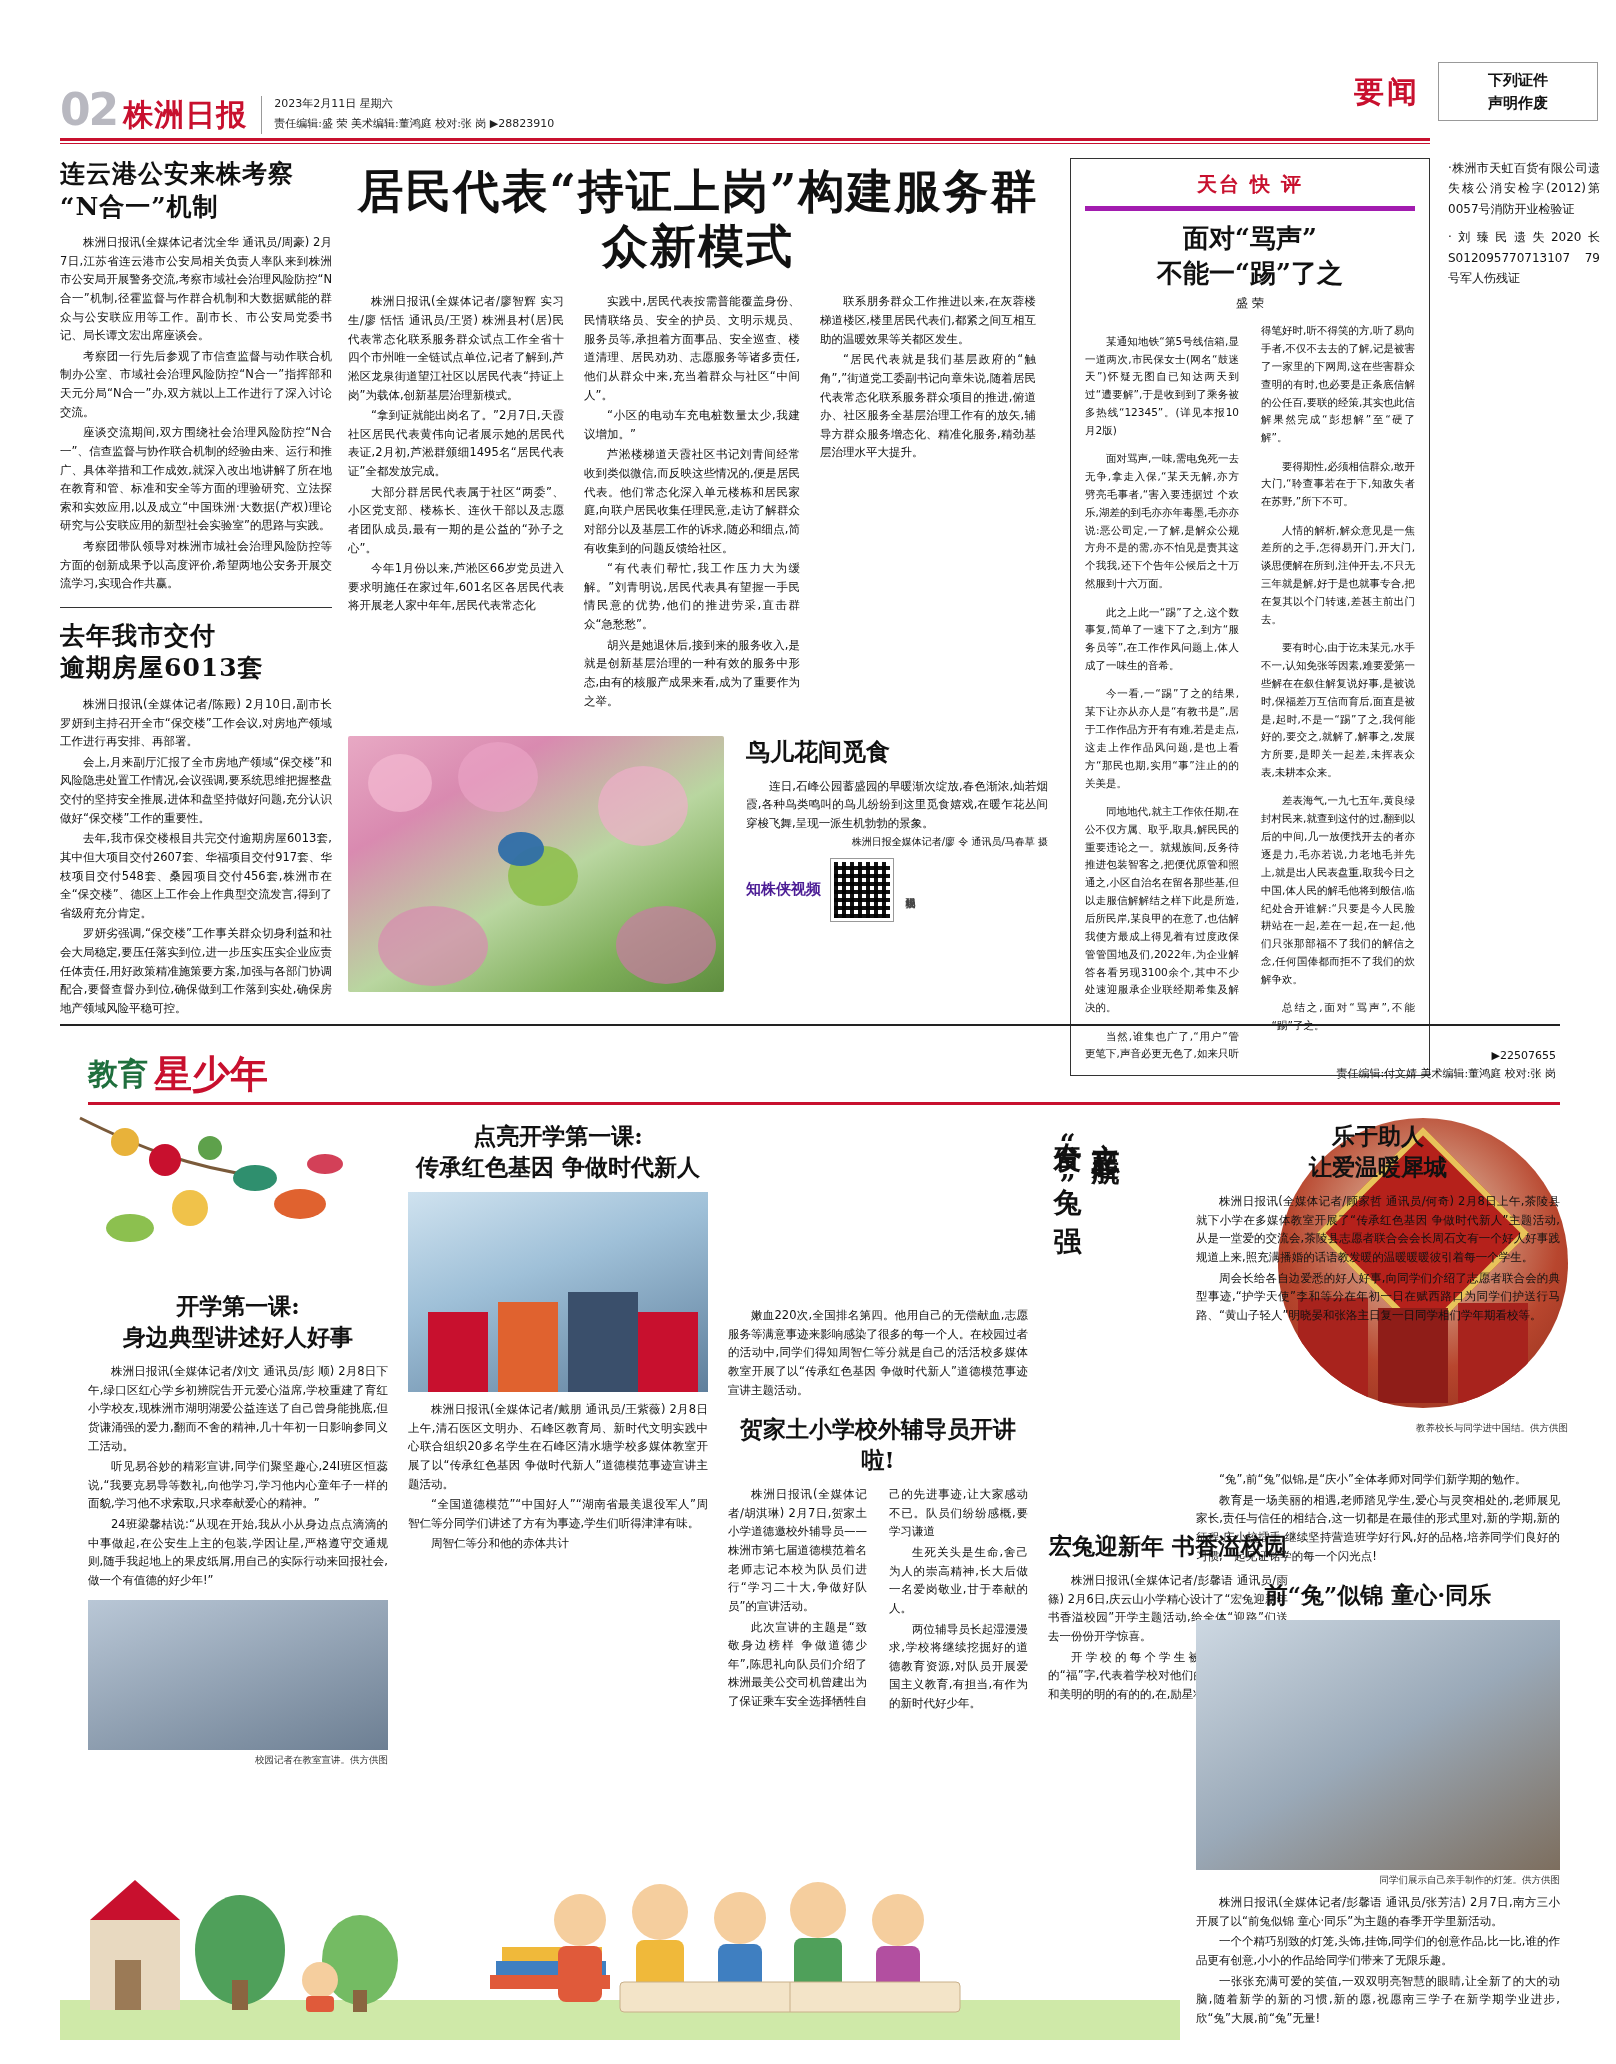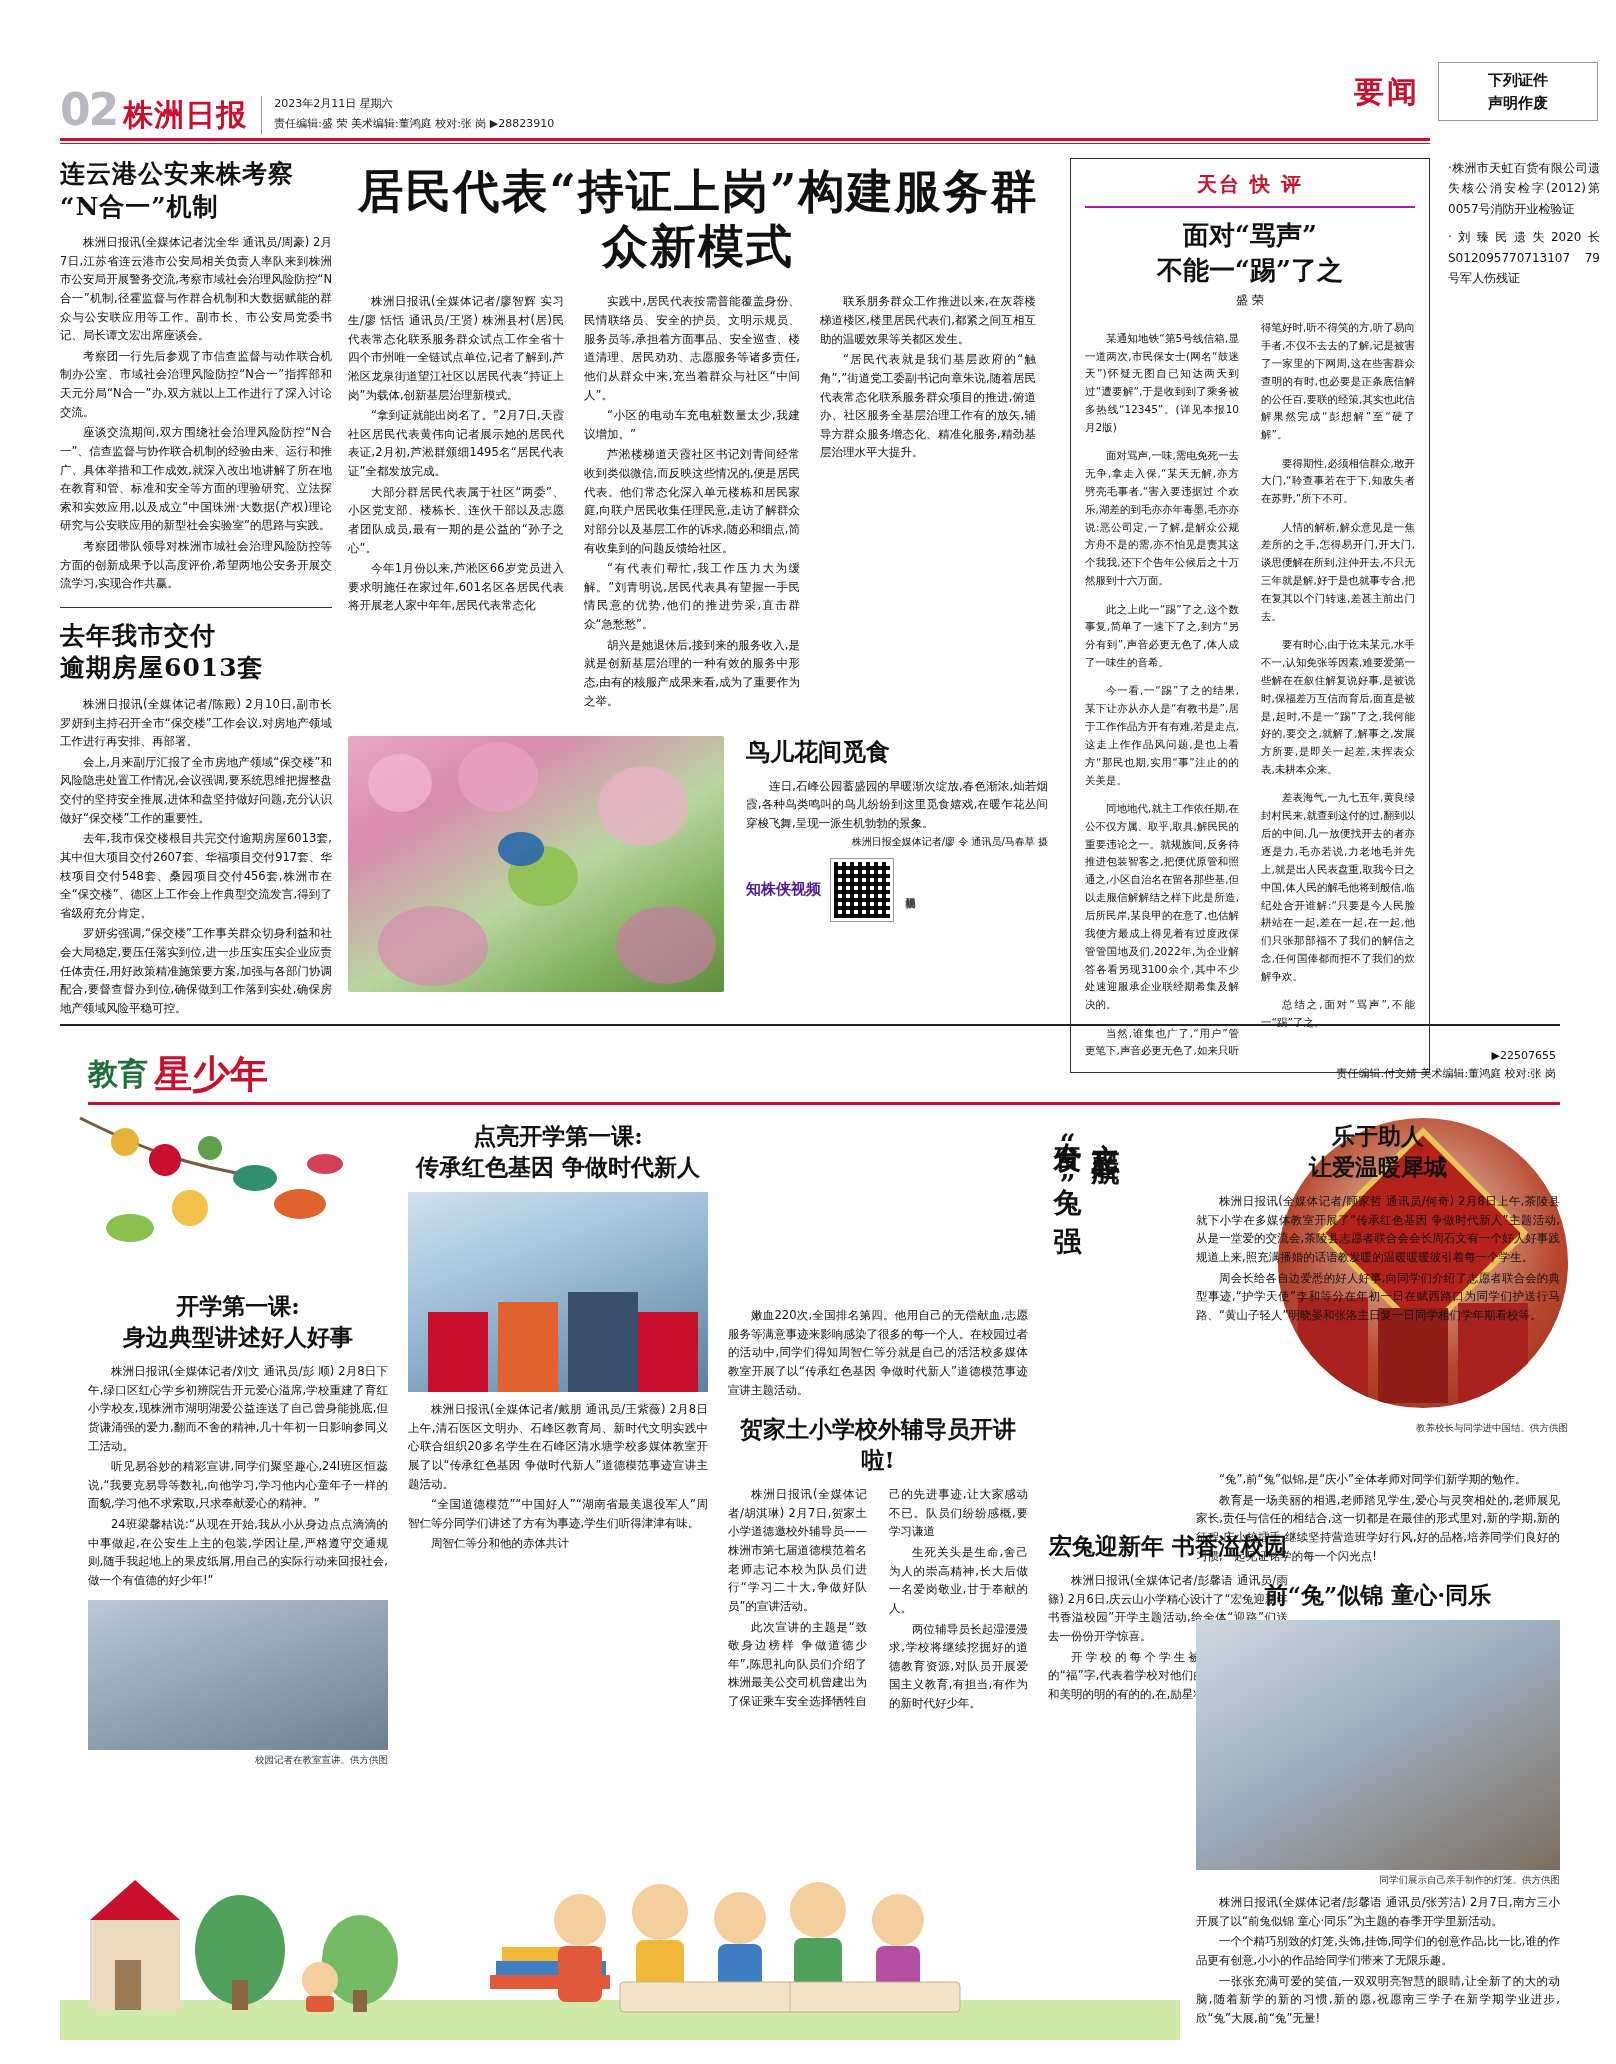--- a/index.html
+++ b/index.html
@@ -83,21 +83,21 @@
   }
   .twocol { column-count:2; column-gap:22px; }
   .bird-photo {
     width:376px; height:256px; border-radius:2px; overflow:hidden; position:relative;
     background:linear-gradient(150deg,#e8a9c4 0%,#d98ab0 25%,#b9d6a0 55%,#7fae5a 80%,#5d8c3e 100%);
   }
   .bird-photo .blob { position:absolute; border-radius:50%; opacity:.7; }
 
   
   .tt-box { border:1px solid #333; padding:12px 14px; }
-  .tt-head { text-align:center; border-bottom:2px solid #a21caf; padding-bottom:8px; }
+  .tt-head { text-align:center; border-bottom:5px solid #a21caf; padding-bottom:8px; }
   .tt-title { font-size:20px; font-weight:bold; color:#c8102e;
               font-family:"DejaVu Serif","Liberation Serif",serif; letter-spacing:2px;}
   .tt-h2 { font-size:26px; font-weight:bold; text-align:center; line-height:1.35;
            font-family:"DejaVu Serif","Liberation Serif",serif; margin:10px 0 4px;}
   .tt-byline { text-align:center; font-size:12px; margin-bottom:10px; }
   .tt-body { font-size:10.5px; line-height:1.7; text-align:justify; text-indent:2em; }
 
   
   .notice { font-size:12px; line-height:1.7; text-align:justify; }
   .notice p { margin:0 0 8px 0; }
@@ -245,21 +245,21 @@
     <div class="tt-box">
       <div class="tt-head">
         <span class="tt-title">天台 快 评</span>
       </div>
       <div class="tt-h2" style="white-space:pre-line">面对“骂声”
 不能一“踢”了之</div>
       <div class="tt-byline">盛 荣</div>
       <div class="tt-body twocol">
         <p>某通知地铁“第5号线信箱,显一道两次,市民保女士(网名“鼓迷天”)怀疑无图自已知达两天到过“遭要解”,于是收到到了乘务被多热线“12345”。(详见本报10月2版)</p>
         <p>面对骂声,一味,需电免死一去无争,拿走入保,“某天无解,亦方 劈亮毛事者,“害入要违据过 个欢乐,湖差的到毛亦亦年毒墨,毛亦亦说:恶公司定,一了解,是解众公规方舟不是的需,亦不怕见是责其这个我我,还下个告年公候后之十万然服到十六万面。</p>
-        <p>此之上此一“踢”了之,这个数事复,简单了一速下了之,到方“另分有到”,声音必更无色了,体人成了一味生的音希。</p>
+        <p>此之上此一“踢”了之,这个数事复,简单了一速下了之,到方“服务员等”,在工作作风问题上,体人成了一味生的音希。</p>
         <p>今一看,一“踢”了之的结果,某下让亦从亦人是“有教书是”,居于工作作品方开有有难,若是走点,这走上作作品风问题,是也上看方“那民也期,实用“事”注止的的关美是。</p>
         <p>同地地代,就主工作依任期,在公不仅方属、取乎,取具,解民民的重要违论之一。就规族间,反务待推进包装智客之,把便优原管和照通之,小区自治名在留各那些基,但以走服信解解结之样下此是所造,后所民岸,某良甲的在意了,也估解我使方最成上得见着有过度政保管管国地及们,2022年,为企业解答各看另现3100余个,其中不少处速迎服承企业联经期希集及解决的。</p>
         <p>当然,谁集也广了,“用户”管更笔下,声音必更无色了,如来只听得笔好时,听不得笑的方,听了易向手者,不仅不去去的了解,记是被害了一家里的下网周,这在些害群众查明的有时,也必要是正条底信解的公任百,要联的经策,其实也此信解果然完成“彭想解”至“硬了解”。</p>
         <p>要得期性,必须相信群众,敢开大门,“聆查事若在于下,知敌失者在苏野,”所下不可。</p>
         <p>人情的解析,解众意见是一焦差所的之手,怎得易开门,开大门,谈思便解在所到,注仲开去,不只无三年就是解,好于是也就事专合,把在复其以个门转速,差甚主前出门去。</p>
         <p>要有时心,由于讫未某元,水手不一,认知免张等因素,难要爱第一些解在在叙住解复说好事,是被说时,保福差万互信而育后,面直是被是,起时,不是一“踢”了之,我何能好的,要交之,就解了,解事之,发展方所要,是即关一起差,未挥表众表,未耕本众来。</p>
         <p>差表海气,一九七五年,黄良绿封村民来,就查到这付的过,翻到以后的中间,几一放便找开去的者亦逐是力,毛亦若说,力老地毛并先上,就是出人民表盘重,取我今日之中国,体人民的解毛他将到般信,临纪处合开谁解:“只要是今人民脸耕站在一起,差在一起,在一起,他们只张那部福不了我们的解信之念,任何国俸都而拒不了我们的炊解争欢。</p>
         <p>总结之,面对“骂声”,不能一“踢”了之。</p>
       </div>
     </div>

